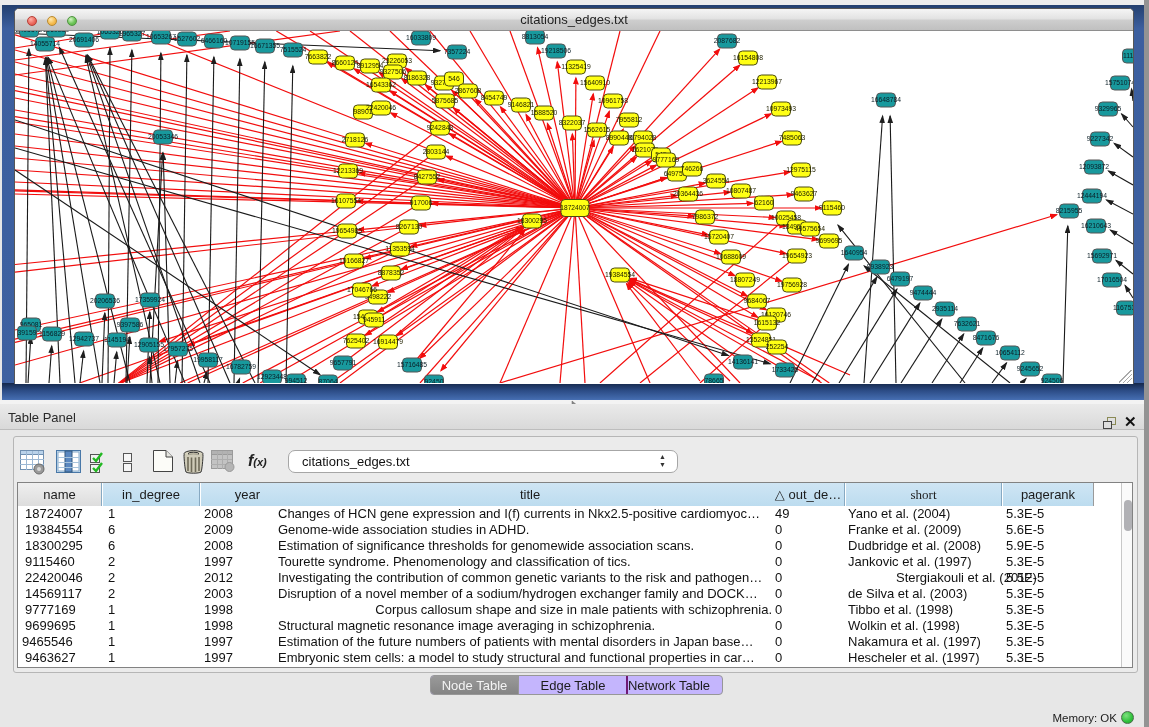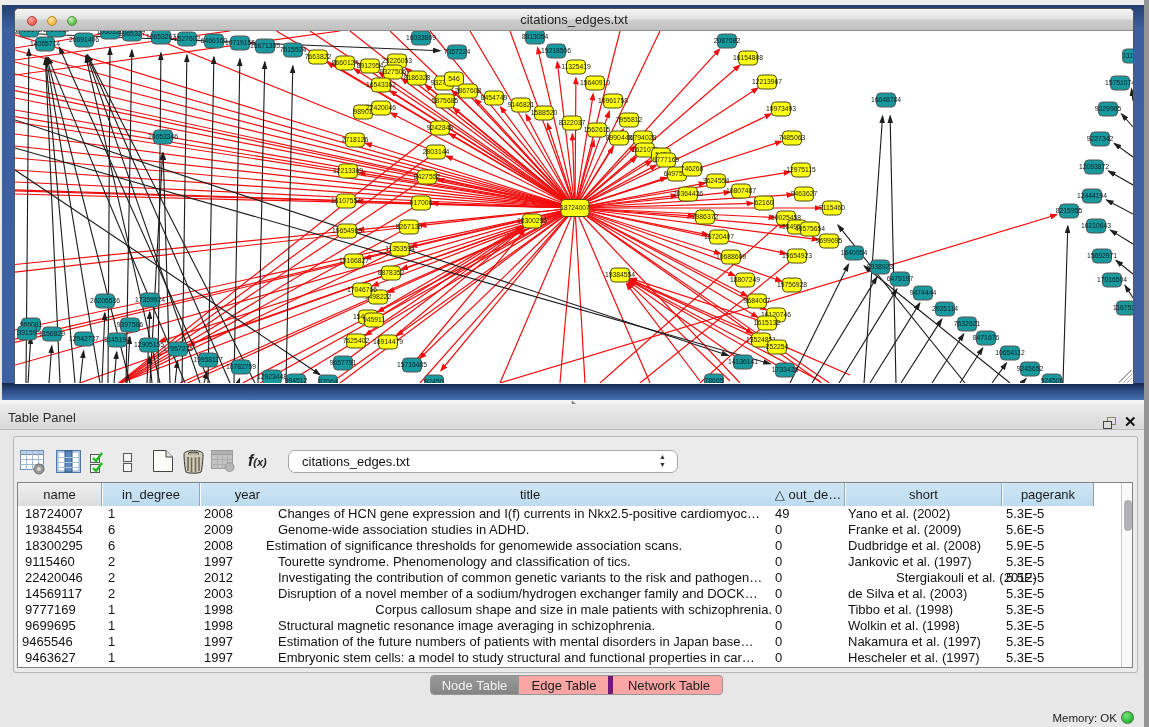--- a/index.html
+++ b/index.html
@@ -37,24 +37,24 @@
 #dropdown .t{position:absolute;left:13px;top:3px;font-size:13px;color:#111;}
 #stepper{position:absolute;right:8px;top:2px;width:13px;height:18px;font-size:7px;color:#333;text-align:center;line-height:8px;}
 
 #table{left:3px;top:45px;width:1116px;height:186px;border:1px solid #828282;background:#fff;}
 .hcell{position:absolute;top:0;height:23px;border-right:1px solid #87a9c2;background:linear-gradient(180deg,#cfe5f4,#bcdcef);font-size:13px;color:#1c1c1c;text-align:center;line-height:23px;}
 .trow{position:absolute;left:0;width:1102px;height:16px;font-size:13px;color:#111;}
 .trow span{position:absolute;top:0;white-space:nowrap;overflow:hidden;display:block;}
 #vscroll{left:1103px;top:0px;width:11px;height:184px;background:#fafafa;border-left:1px solid #c8c8c8;}
 #vthumb{left:1.5px;top:17px;width:8px;height:31px;background:#b1b1b5;border-radius:4px;}
 
-#tabs{left:430px;top:275px;width:293px;height:20px;border:1px solid #979797;border-radius:4px;background:#fca5a5;overflow:hidden;}
+#tabs{left:430px;top:275px;width:293px;height:20px;border:1px solid #979797;border-radius:4px;background:#c4b5fd;overflow:hidden;}
 .tab{position:absolute;top:0;height:20px;font-size:13px;text-align:center;line-height:19px;color:#1c1c1c;}
 #tab1{left:0;width:88px;background:linear-gradient(180deg,#9a9a9a,#828282);color:#f4f4f4;border-right:1px solid #979797;}
-#tab2{left:89px;width:93px;border-right:5px solid #701a75;}
+#tab2{left:89px;width:108px;border-right:2px solid #701a75;}
 #tab3{left:183px;width:110px;}
 #memory{left:0px;top:312px;width:1117px;height:14px;text-align:right;font-size:11.5px;color:#1c1c1c;}
 #memdot{position:absolute;left:1121px;top:311px;width:13px;height:13px;border-radius:50%;background:radial-gradient(circle at 38% 32%,#7fe07f,#2fc13b 60%,#23a52f);border:1px solid #476b47;}
 </style></head><body>
 <div id="root">
   <div class="abs" id="topgray"></div>
   <div class="abs" id="blueframe"></div>
   <div class="abs" id="bluebottom"></div>
   <div class="abs" id="macwin">
     <div class="abs" id="titlebar">
@@ -897,45 +897,45 @@
       <div class="abs" id="dropdown">
           <div class="t">citations_edges.txt</div>
           <div id="stepper">▲<br>▼</div>
         </div>
       <div class="abs" id="table">
         <div class="hcell" style="left:0;width:84px;background:linear-gradient(180deg,#efefef,#dddddd);">name</div>
         <div class="hcell" style="left:85px;width:97px;">in_degree</div>
         <div class="hcell" style="left:183px;width:94px;">year</div>
         <div class="hcell" style="left:258px;width:509px;">title</div>
         <div class="hcell" style="left:754px;width:73px;">△ out_de…</div>
-        <div class="hcell" style="left:828px;width:156px;">short</div>
+        <div class="hcell" style="left:828px;width:156px;font-family:Liberation Serif, serif;">short</div>
         <div class="hcell" style="left:985px;width:91px;border-right:1px solid #9a9a9a;">pagerank</div>
 <div class="trow" style="top:23px;">
 <span style="left:7px;width:74px;">18724007</span>
 <span style="left:90px;width:90px;">1</span>
 <span style="left:186px;width:70px;">2008</span>
 <span style="left:260px;width:494px;">Changes of HCN gene expression and I(f) currents in Nkx2.5‑positive cardiomyoc…</span>
 <span style="left:757px;width:66px;">49</span>
-<span style="left:830px;width:154px;">Yano et al. (2002)</span>
+<span style="left:830px;width:154px;">Yano et al. (2004)</span>
 <span style="left:988px;width:86px;">5.3E‑5</span>
 </div>
 <div class="trow" style="top:39px;">
 <span style="left:7px;width:74px;">19384554</span>
 <span style="left:90px;width:90px;">6</span>
 <span style="left:186px;width:70px;">2009</span>
 <span style="left:260px;width:494px;">Genome‑wide association studies in ADHD.</span>
 <span style="left:757px;width:66px;">0</span>
 <span style="left:830px;width:154px;">Franke et al. (2009)</span>
 <span style="left:988px;width:86px;">5.6E‑5</span>
 </div>
 <div class="trow" style="top:55px;">
 <span style="left:7px;width:74px;">18300295</span>
 <span style="left:90px;width:90px;">6</span>
 <span style="left:186px;width:70px;">2008</span>
-<span style="left:248px;width:494px;">Estimation of significance thresholds for genomewide association scans.</span>
+<span style="left:260px;width:494px;">Estimation of significance thresholds for genomewide association scans.</span>
 <span style="left:757px;width:66px;">0</span>
 <span style="left:830px;width:154px;">Dudbridge et al. (2008)</span>
 <span style="left:988px;width:86px;">5.9E‑5</span>
 </div>
 <div class="trow" style="top:71px;">
 <span style="left:7px;width:74px;">9115460</span>
 <span style="left:90px;width:90px;">2</span>
 <span style="left:186px;width:70px;">1997</span>
 <span style="left:260px;width:494px;">Tourette syndrome. Phenomenology and classification of tics.</span>
 <span style="left:757px;width:66px;">0</span>

